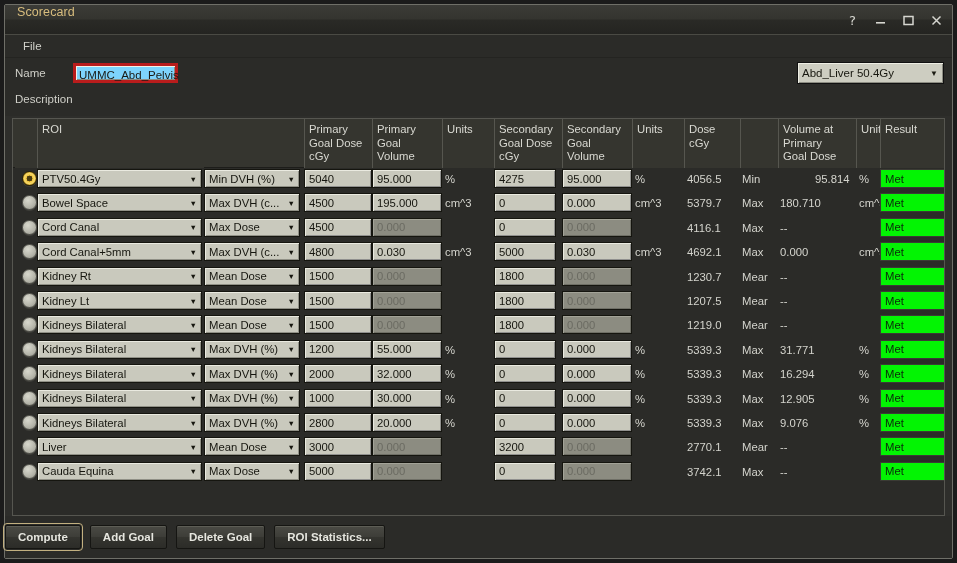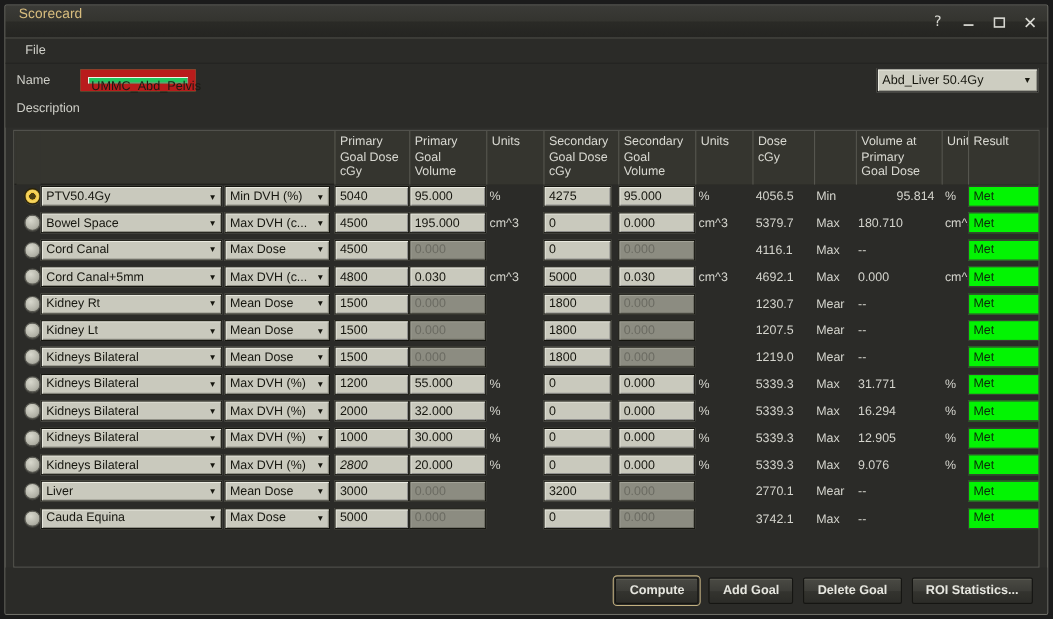--- a/index.html
+++ b/index.html
@@ -65,22 +65,22 @@
   }
   .form-label {
     position: absolute;
     font-size: 11.5px; color: #cfcfc8;
   }
   #lbl-name { left: 10px; top: 9px; }
   #lbl-desc { left: 10px; top: 35px; }
 
   .txt-input {
     position: absolute;
-    background: #22c55e;
-    border: 7px solid #b91c1c;
+    background: #7dd3fc;
+    border: 3px solid #b91c1c;
     box-shadow: inset 1px 1px 0 #f2f2e8, inset -1px -1px 0 #8c8c82;
     color: #1a1a14;
     font-size: 11.5px;
     font-family: "Liberation Sans", sans-serif;
     padding: 1px 3px;
     line-height: 16px;
   }
   #input-name { left: 68px; top: 5px; width: 105px; height: 20px; }
   #input-desc { left: 73px; top: 31px; width: 868px; height: 20px; }
 
@@ -203,21 +203,21 @@
     background: #03f403;
     border: 1px solid #3b3b35;
     color: #0b2a0b; font-size: 11.3px;
     display: flex; align-items: center;
     padding-left: 4px;
   }
 
   
   #footer {
     flex: 0 0 42px;
-    display: flex; align-items: center; justify-content: flex-end;
+    display: flex; align-items: center; 
     padding-right: 13px; gap: 9px;
     background: #2b2b28;
   }
   .btn {
     height: 24px;
     background: linear-gradient(to bottom, #4a4a44 0%, #3d3d38 50%, #34342f 51%, #2c2c28 100%);
     border: 1px solid #151512;
     box-shadow: inset 0 1px 0 #5d5d55;
     color: #e6e6df;
     font-size: 11.5px; font-weight: bold;
@@ -271,20 +271,21 @@
     <div id="profile-select">
       <span>Abd_Liver 50.4Gy</span>
       <span class="arr">▼</span>
     </div>
   </div>
 
   <div id="tablepanel">
     <div id="tablewrap">
       <div id="thead">
           <div class="th noline" style="left: 2px; width: 22px;"></div>
+          <div class="th" style="left: 24px; width: 167px;">ROI</div>
           <div class="th" style="left: 291px; width: 68px;">Primary
 Goal Dose
 cGy</div>
           <div class="th" style="left: 359px; width: 70px;">Primary
 Goal
 Volume</div>
           <div class="th" style="left: 429px; width: 52px;">Units</div>
           <div class="th" style="left: 481px; width: 68px;">Secondary
 Goal Dose
 cGy</div>
@@ -547,21 +548,21 @@
               <div class="radio"></div>
             </div>
             <div class="combo" style="left: 24px; width: 165px;">
               <span>Kidneys Bilateral</span>
               <span class="arr">▼</span>
             </div>
             <div class="combo" style="left: 191px; width: 96px;">
               <span>Max DVH (%)</span>
               <span class="arr">▼</span>
             </div>
-            <div class="numin" style="left: 291px; width: 68px; font-style: italic;">2800</div>
+            <div class="numin" style="left: 291px; width: 68px;">2800</div>
             <div class="numin" style="left: 359px; width: 70px;">20.000</div>
             <div class="numin" style="left: 481px; width: 62px;">0</div>
             <div class="numin" style="left: 549px; width: 70px;">0.000</div>
             <div class="stat" style="left: 432px; width: 54px;">%</div>
             <div class="stat" style="left: 622px; width: 52px;">%</div>
             <div class="stat" style="left: 674px; width: 56px;">5339.3</div>
             <div class="stat" style="left: 729px; width: 38px;">Max</div>
             <div class="stat" style="left: 767px; width: 78px;">9.076</div>
             <div class="stat" style="left: 846px; width: 48px;">%</div>
             <div class="result" style="left: 867px; width: 82px; background: rgb(3, 244, 3);">Met</div>

